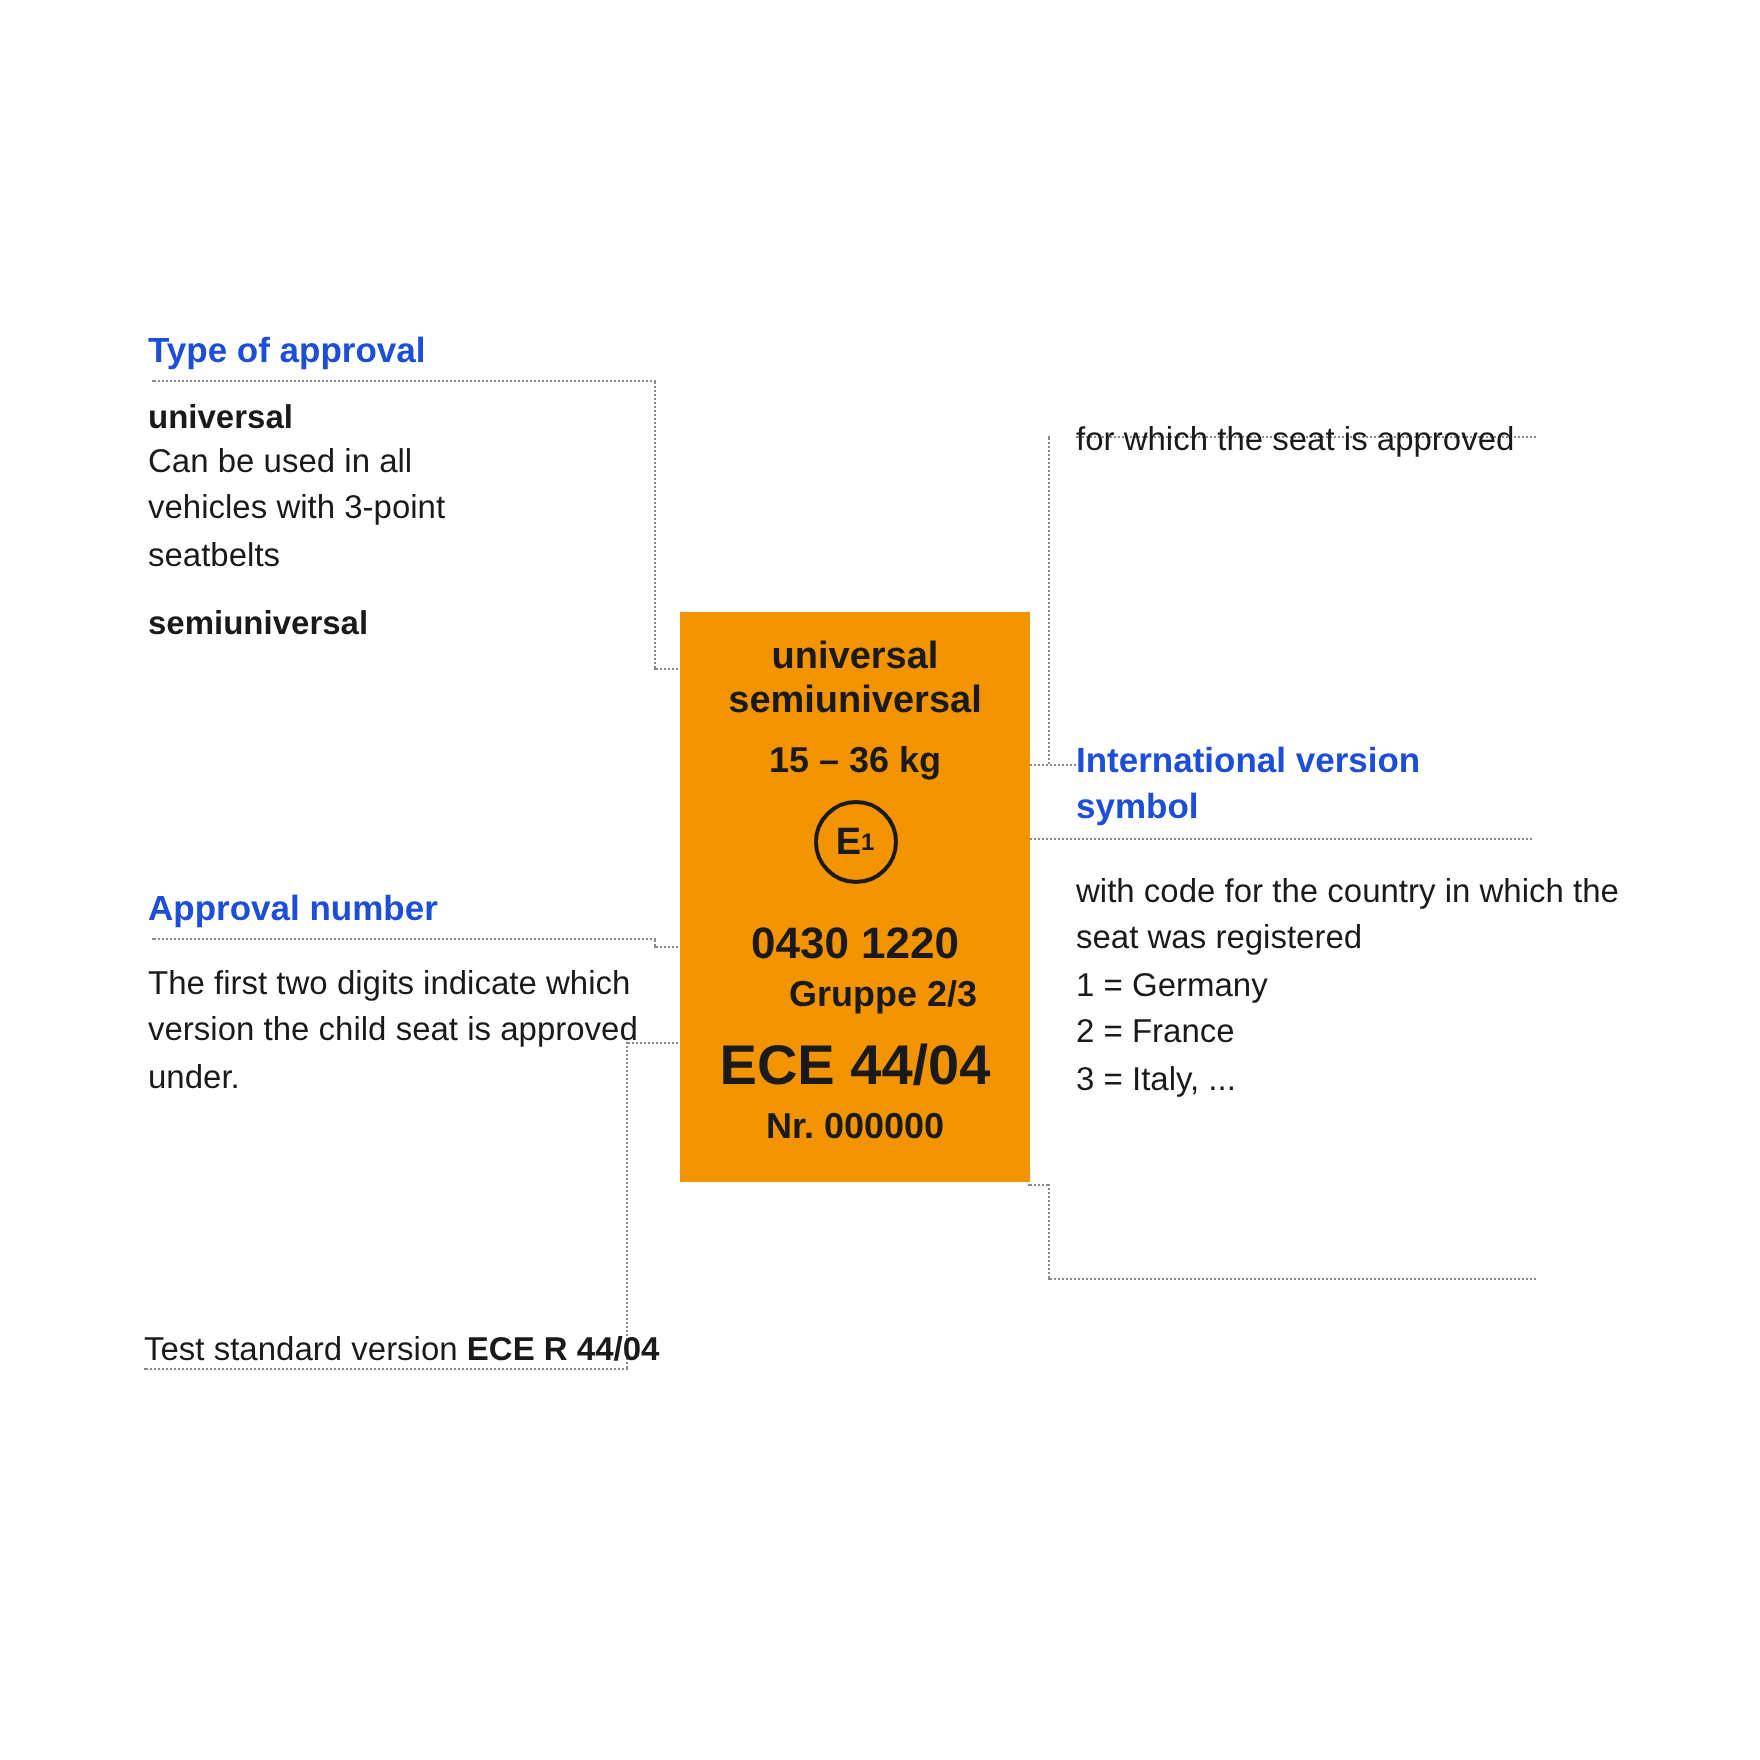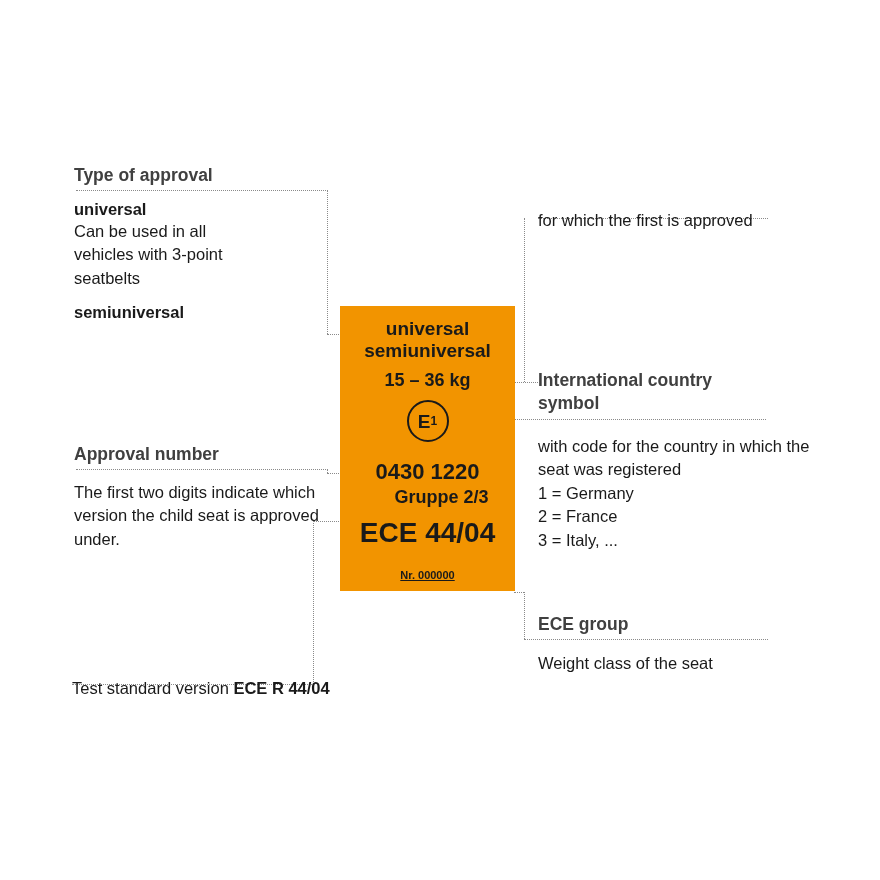--- a/index.html
+++ b/index.html
@@ -39,21 +39,21 @@
     text-align: center;
     color: #1a1a1a;
     line-height: 1.18;
   }
   .ln-universal      { font-size: 19px; }
   .ln-semiuniversal  { font-size: 19px; }
   .ln-weight         { font-size: 18px; margin-top: 7px; }
   .ln-codes          { font-size: 22px; margin-top: 17px; }
   .ln-group          { font-size: 18px; margin-top: 2px; margin-left: 28px; }
   .ln-ece            { font-size: 28px; margin-top: 8px; }
-  .ln-nr             { font-size: 11px; margin-top: 20px; text-decoration: underline; }
+  .ln-nr             { font-size: 18px; margin-top: 4px; }
 
   .e-symbol {
     margin-top: 9px;
     width: 38px;
     height: 38px;
     border: 2.5px solid #1a1a1a;
     border-radius: 50%;
     display: flex;
     align-items: center;
     justify-content: center;
@@ -66,21 +66,21 @@
     font-size: 12px;
     vertical-align: sub;
     line-height: 1;
   }
 
   
   .callout { position: absolute; }
   .callout .title {
     font-weight: bold;
     font-size: 17.5px;
-    color: #404040;
+    color: #1d4ed8;
     white-space: nowrap;
   }
   .callout .sub-title {
     font-weight: bold;
     font-size: 16.5px;
     color: #1a1a1a;
     margin-top: 12px;
   }
   .callout .body {
     font-size: 16.5px;
@@ -151,34 +151,30 @@
     <div class="body" style="width:170px;">Can be used in all vehicles with 3-point seatbelts</div>
     <div class="sub-title" style="margin-top:13px;">semiuniversal</div>
   </div>
 
   <div class="callout" style="left:74px; top:444px; width:250px;">
     <div class="title">Approval number</div>
     <div class="body" style="margin-top:16px; width:245px;">The first two digits indicate which version the child seat is approved under.</div>
   </div>
 
   <div class="callout" style="left:72px; top:658px; width:380px;">
-    <div class="body tight" style="margin-top:19px; white-space:nowrap;"><span>Test standard version </span><span class="bold-inline">ECE R 44/04</span></div>
+    <div class="body tight" style="margin-top:6px; white-space:nowrap;"><span>Test standard version </span><span class="bold-inline">ECE R 44/04</span></div>
   </div>
 
   <div class="callout" style="left:538px; top:193px; width:300px;">
-    <div class="body" style="margin-top:16px; white-space:nowrap;">for which the first is approved</div>
+    <div class="body" style="margin-top:16px; white-space:nowrap;">for which the seat is approved</div>
   </div>
 
   <div class="callout" style="left:538px; top:370px; width:300px;">
-    <div class="title">International country</div>
+    <div class="title">International version</div>
     <div class="title" style="margin-top:2px;">symbol</div>
     <div class="body" style="margin-top:21px; width:285px;">with code for the country in which the seat was registered</div>
     <div class="list-line">1 = Germany</div>
     <div class="list-line">2 = France</div>
     <div class="list-line">3 = Italy, ...</div>
   </div>
 
-  <div class="callout" style="left:538px; top:614px; width:300px;">
-    <div class="title">ECE group</div>
-    <div class="body" style="margin-top:17px; white-space:nowrap;">Weight class of the seat</div>
-  </div>
 
 </div>
 
 </body></html>

